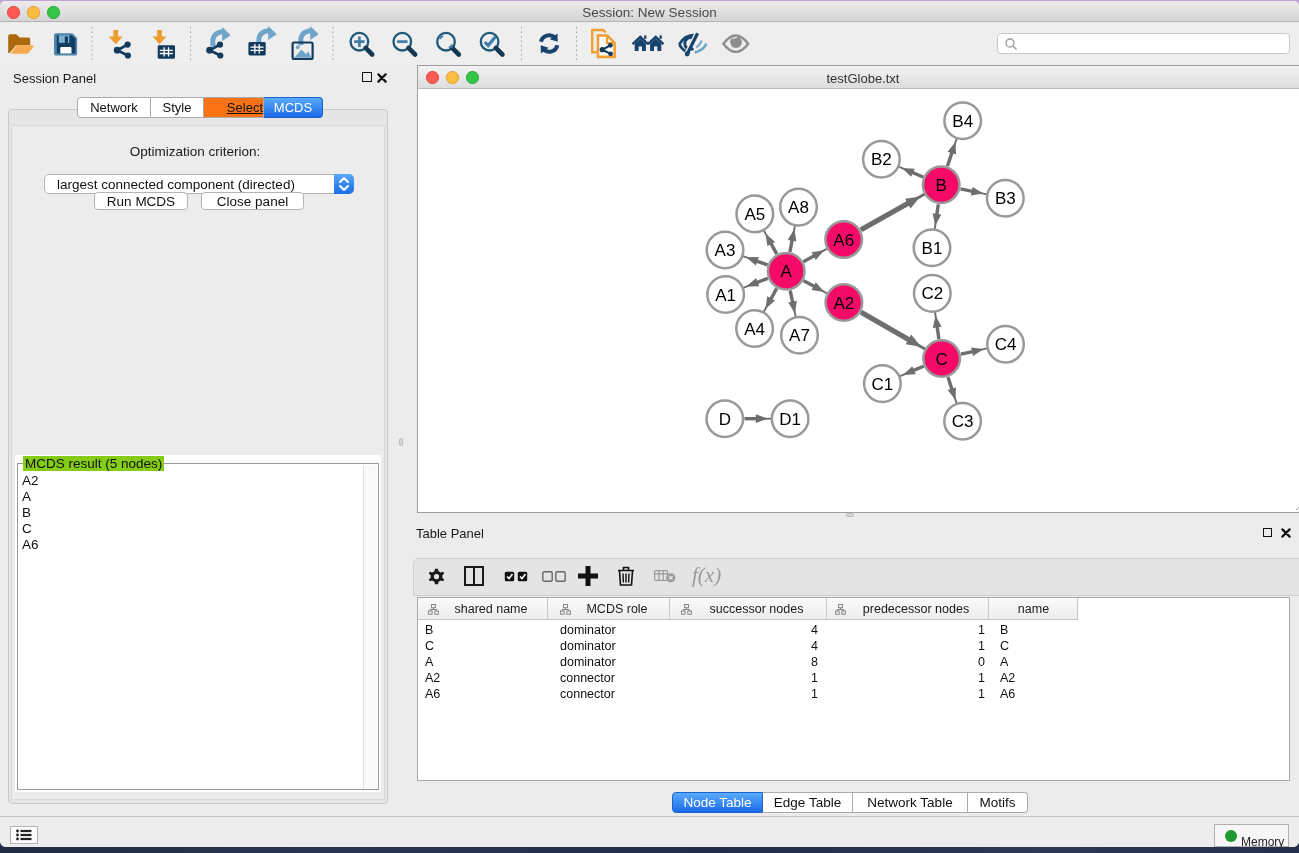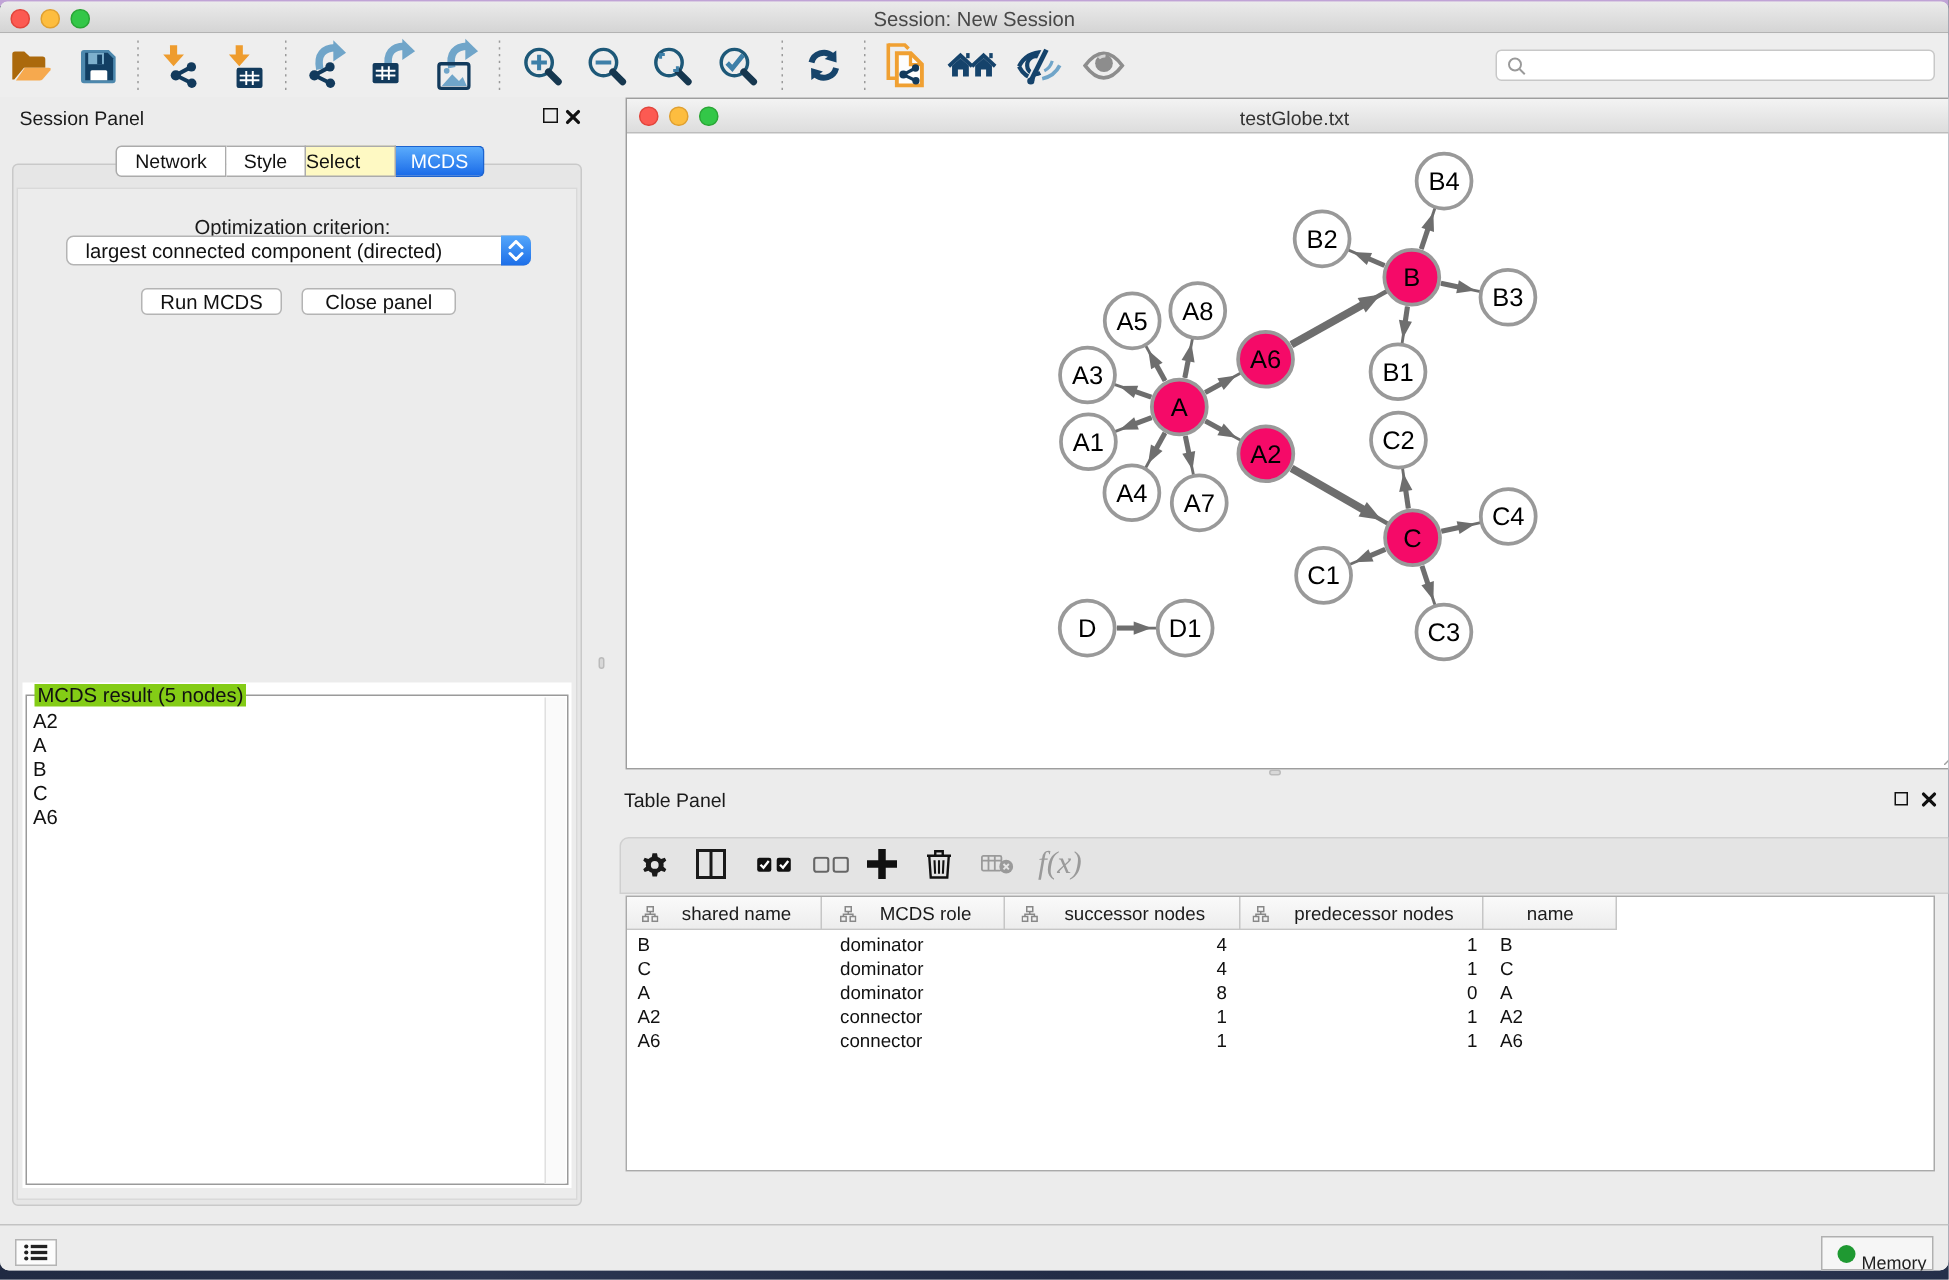--- a/index.html
+++ b/index.html
@@ -136,26 +136,26 @@
     <svg style="position:absolute;left:377px;top:8px;" width="10" height="10" viewBox="0 0 11 11">
         <path d="M1.5 1.5 L9.5 9.5 M9.5 1.5 L1.5 9.5" stroke="#111" stroke-width="2.4" stroke-linecap="round"></path>
       </svg>
 
     <div class="abs" style="left:8px;top:44px;width:380px;height:695px;background:#e6e6e6;border:1px solid #c9c9c9;border-radius:4px;"></div>
     <div class="abs" style="left:11px;top:60px;width:374px;height:675px;background:#ececec;border:1px solid #d9d9d9;"></div>
 
     <div class="abs" style="left:77px;top:32px;height:21px;display:flex;font-size:13px;">
       <div style="width:74px;background:#fff;border:1px solid #ababab;border-radius:4px 0 0 4px;text-align:center;line-height:20px;color:#111;">Network</div>
       <div style="width:53px;background:#fff;border:1px solid #ababab;border-left:none;text-align:center;line-height:20px;color:#111;">Style</div>
-      <div style="width:60px;background:#fef9c3;border:1px solid #ababab;border-left:none;text-align:left;line-height:20px;color:#111;">Select</div>
+      <div style="width:60px;background:#f97316;border:1px solid #ababab;border-left:none;text-align:right;line-height:20px;color:#111;text-decoration:underline;">Select</div>
       <div style="width:59px;background:linear-gradient(#5aabfc,#1a6be8);border:1px solid #1c63cf;border-left:none;border-radius:0 4px 4px 0;text-align:center;line-height:20px;color:#fff;">MCDS</div>
     </div>
     <div style="position:absolute;left:0px;top:79px;width:390px;text-align:center;font-size:13.5px;color:#1a1a1a;">Optimization criterion:</div>
 
-    <div class="abs" style="left:44px;top:92px;width:310px;height:20px;background:#fff;border:1px solid #b4b4b4;border-radius:5px;">
+    <div class="abs" style="left:44px;top:109px;width:310px;height:20px;background:#fff;border:1px solid #b4b4b4;border-radius:5px;">
       <div style="position:absolute;left:12px;top:2px;font-size:13.5px;color:#111;">largest connected component (directed)</div>
       <div style="position:absolute;right:-1px;top:-1px;width:20px;height:20px;background:linear-gradient(#55a7fb,#1c6ee8);border-radius:0 5px 5px 0;">
         <svg width="12" height="14" viewBox="0 0 12 14" style="position:absolute;left:4px;top:3px;">
             <path d="M2 5 L6 1 L10 5" fill="none" stroke="#fff" stroke-width="2" stroke-linecap="round" stroke-linejoin="round"></path>
             <path d="M2 9 L6 13 L10 9" fill="none" stroke="#fff" stroke-width="2" stroke-linecap="round" stroke-linejoin="round"></path>
           </svg>
       </div>
     </div>
     <div class="abs" style="left:94px;top:127px;width:94px;height:18px;background:#fff;border:1px solid #b4b4b4;border-radius:4px;text-align:center;font-size:13.5px;line-height:17px;color:#111;">Run MCDS</div>
     <div class="abs" style="left:201px;top:127px;width:103px;height:18px;background:#fff;border:1px solid #b4b4b4;border-radius:4px;text-align:center;font-size:13.5px;line-height:17px;color:#111;">Close panel</div>
@@ -383,20 +383,26 @@
 <div style="position:absolute;left:252px;top:73px;width:148px;text-align:right;font-size:12.5px;color:#111;">1</div>
 <div style="position:absolute;left:409px;top:73px;width:158px;text-align:right;font-size:12.5px;color:#111;">1</div>
 <div style="position:absolute;left:582px;top:73px;font-size:12.5px;color:#111;">A2</div>
 <div style="position:absolute;left:7px;top:89px;font-size:12.5px;color:#111;">A6</div>
 <div style="position:absolute;left:142px;top:89px;font-size:12.5px;color:#111;">connector</div>
 <div style="position:absolute;left:252px;top:89px;width:148px;text-align:right;font-size:12.5px;color:#111;">1</div>
 <div style="position:absolute;left:409px;top:89px;width:158px;text-align:right;font-size:12.5px;color:#111;">1</div>
 <div style="position:absolute;left:582px;top:89px;font-size:12.5px;color:#111;">A6</div>
     </div>
 
+    <div class="abs" style="left:259px;top:271px;height:21px;display:flex;font-size:13.5px;">
+      <div style="width:91px;background:linear-gradient(#5aabfc,#1a6be8);border:1px solid #1c63cf;border-radius:4px 0 0 4px;text-align:center;line-height:20px;color:#fff;">Node Table</div>
+      <div style="width:90px;background:#fff;border:1px solid #ababab;border-left:none;text-align:center;line-height:20px;color:#111;">Edge Table</div>
+      <div style="width:115px;background:#fff;border:1px solid #ababab;border-left:none;text-align:center;line-height:20px;color:#111;">Network Table</div>
+      <div style="width:60px;background:#fff;border:1px solid #ababab;border-left:none;border-radius:0 4px 4px 0;text-align:center;line-height:20px;color:#111;">Motifs</div>
+    </div>
   </div>
 
   <div class="abs" style="left:0;top:815px;width:1299px;height:31px;background:#ececec;border-top:1px solid #c3c3c3;">
     <div class="abs" style="left:10px;top:9px;width:28px;height:18px;background:#fcfcfc;border:1px solid #b4b4b4;">
       <svg width="16" height="12" style="position:absolute;left:5px;top:2px;" viewBox="0 0 16 12">
         <circle cx="1.5" cy="2" r="1.4" fill="#222"></circle>
           <rect x="4.5" y="0.9" width="11" height="2.2" fill="#222"></rect>
         <circle cx="1.5" cy="6" r="1.4" fill="#222"></circle>
           <rect x="4.5" y="4.9" width="11" height="2.2" fill="#222"></rect>
         <circle cx="1.5" cy="10" r="1.4" fill="#222"></circle>

